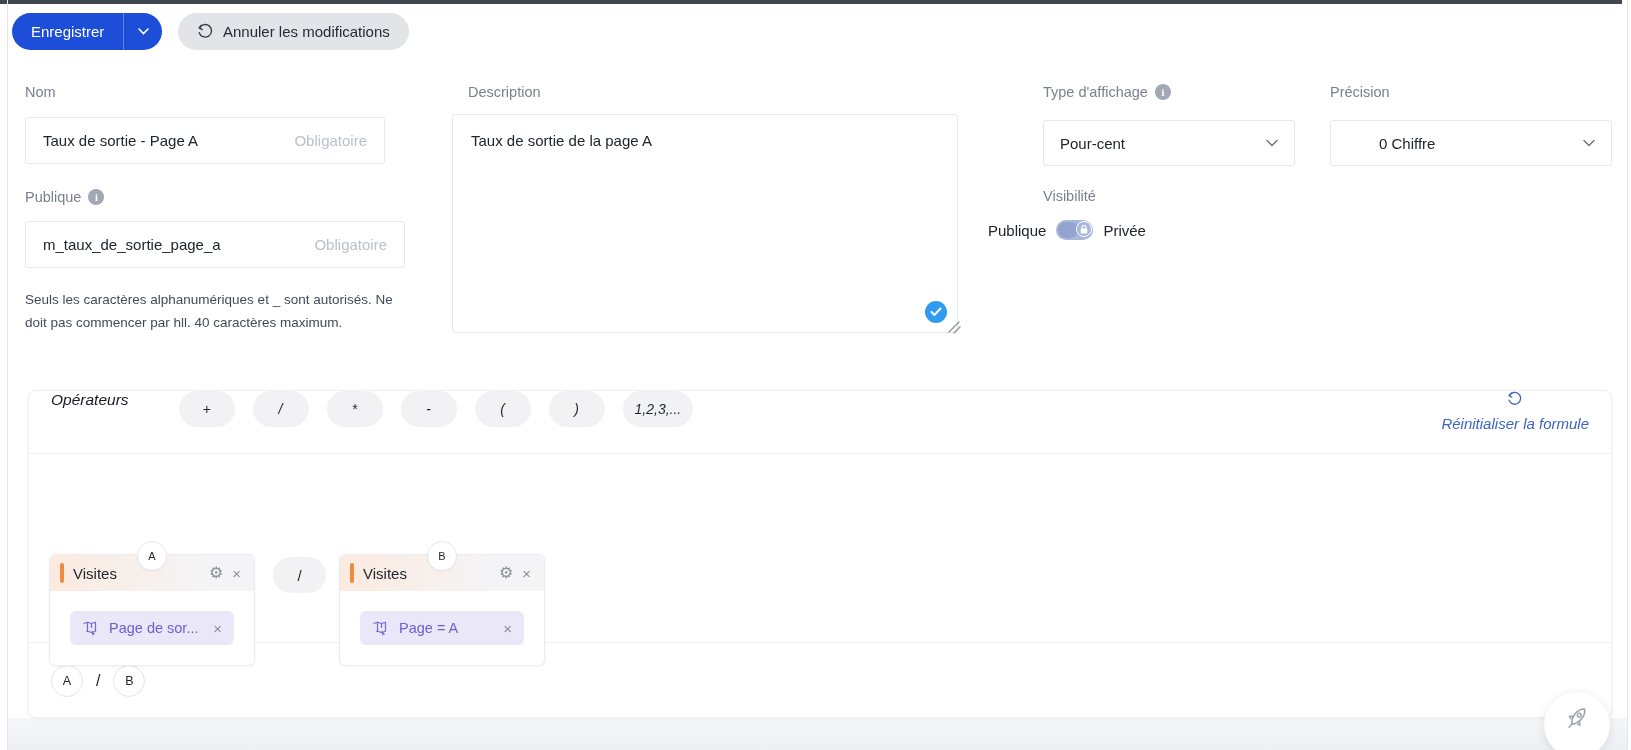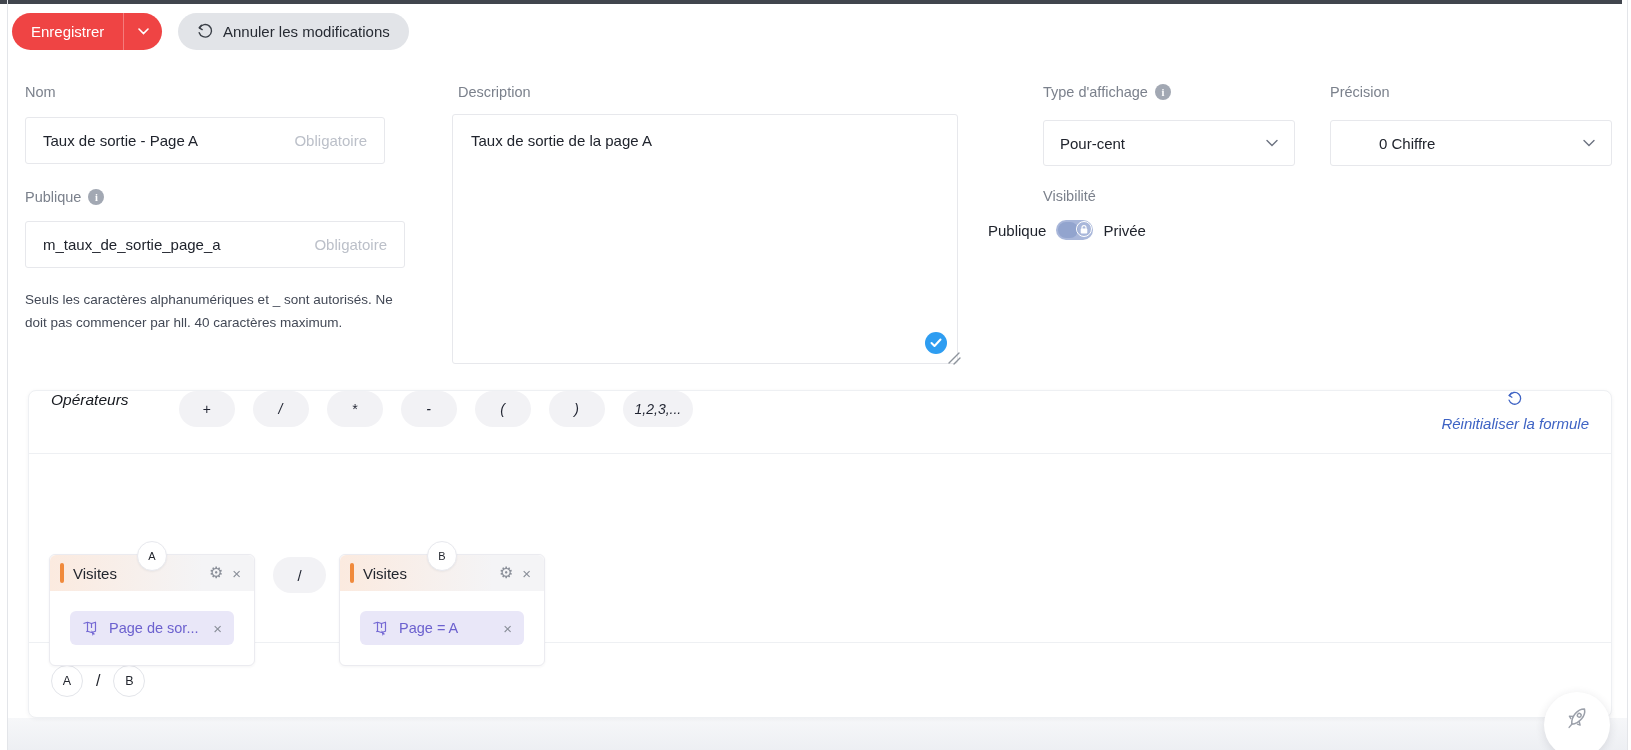--- a/index.html
+++ b/index.html
@@ -8,21 +8,21 @@
     font-family:"Liberation Sans",sans-serif;color:#20242d;background:#fff;
   }
   .abs{position:absolute;}
   
   .top-strip{left:0;top:0;width:1622px;height:4px;background:#41454d;}
   .edge-line{top:0;bottom:0;width:1px;background:#e3e5e9;}
   .bottom-area{left:8px;top:718px;width:1619px;height:32px;
     background:linear-gradient(#f6f7f9,#edeff3);}
   
   .btn-save{left:12px;top:13px;height:37px;display:flex;align-items:stretch;
-    background:#ef4444;border-radius:19px;overflow:hidden;cursor:pointer;}
+    background:#1d4ed8;border-radius:19px;overflow:hidden;cursor:pointer;}
   .btn-save .main{display:flex;align-items:center;padding:0 19px;color:#fff;font-size:15px;}
   .btn-save .chev{display:flex;align-items:center;justify-content:center;width:38px;
     border-left:1px solid rgba(255,255,255,.3);}
   .btn-undo{left:178px;top:13px;height:37px;display:flex;align-items:center;gap:9px;
     padding:0 19px;background:#e2e4e8;border-radius:19px;font-size:15px;color:#272b33;cursor:pointer;box-sizing:border-box;}
   
   .label{font-size:14.5px;color:#7b818c;display:flex;align-items:center;gap:7px;}
   .info-dot{width:16px;height:16px;border-radius:50%;background:#a2a8b3;color:#fff;
     font-size:10.5px;font-weight:bold;display:inline-flex;align-items:center;justify-content:center;font-family:"Liberation Serif",serif;}
   .input{box-sizing:border-box;border:1px solid #e7e8ec;border-radius:3px;background:#fff;
@@ -114,22 +114,22 @@
   <div class="abs label" style="left:25px;top:189px;">
     <span>Publique</span>
     <span class="info-dot">i</span>
   </div>
   <div class="abs input" style="left:25px;top:221px;width:380px;height:47px;">
     <span class="val">m_taux_de_sortie_page_a</span>
     <span class="hint">Obligatoire</span>
   </div>
   <div class="abs help" style="left:25px;top:288px;">Seuls les caractères alphanumériques et _ sont autorisés. Ne doit pas commencer par hll. 40 caractères maximum.</div>
 
-  <div class="abs label" style="left:458px;top:84px;">Description</div>
-  <div class="abs textarea" style="left:452px;top:114px;width:506px;height:250px;">
+  <div class="abs label" style="left:468px;top:84px;">Description</div>
+  <div class="abs textarea" style="left:452px;top:114px;width:506px;height:219px;">
     <span>Taux de sortie de la page A</span>
     <div class="abs check-disc">
       <svg width="12" height="10" viewBox="0 0 12 10">
           <path d="M1.5 5l3 3 6-6.5" fill="none" stroke="#fff" stroke-width="2" stroke-linecap="round" stroke-linejoin="round"></path>
         </svg>
     </div>
     <div class="abs resize-handle">
       <svg width="15" height="15" viewBox="0 0 15 15">
           <path d="M3 13L13 3M8 14l6-6" stroke="#8e949c" stroke-width="1.4" stroke-linecap="round"></path>
         </svg>

